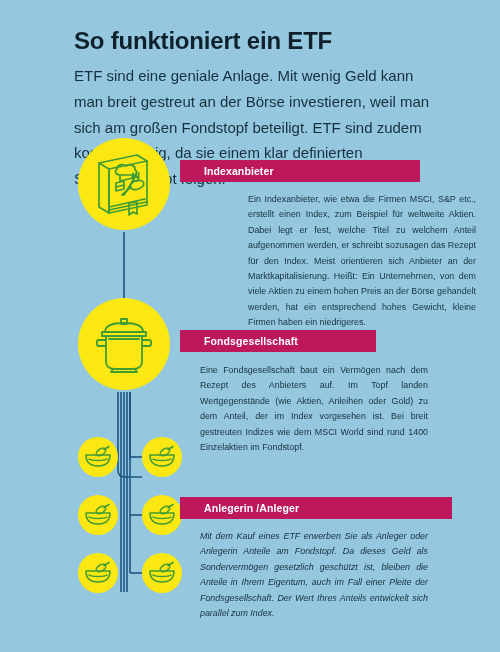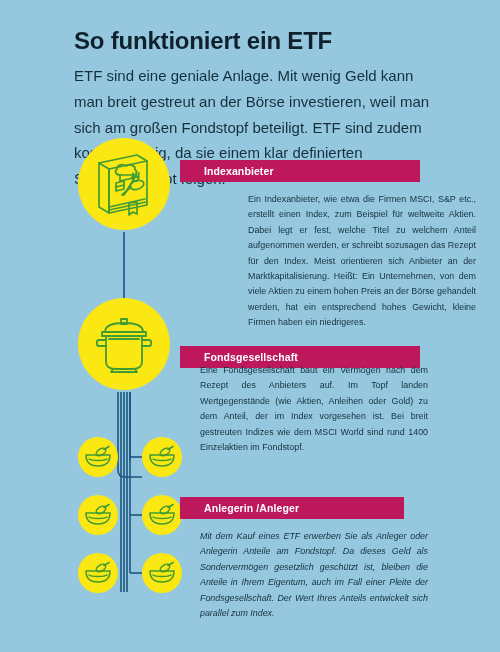--- a/index.html
+++ b/index.html
@@ -87,24 +87,24 @@
     font-size: 8.9px;
     line-height: 1.73;
     color: #14303f;
     text-align: justify;
   }
 
   
   #bar-1 { left: 180px; top: 160px; width: 240px; }
   #body-1 { left: 200px; top: 192px; width: 228px; margin-left: 48px; }
 
-  #bar-2 { left: 180px; top: 346px; width: 240px; }
+  #bar-2 { left: 180px; top: 330px; width: 196px; }
   #body-2 { left: 200px; top: 363px; width: 228px; }
 
-  #bar-3 { left: 180px; top: 497px; width: 224px; }
+  #bar-3 { left: 180px; top: 497px; width: 272px; }
   #body-3 { left: 200px; top: 529px; width: 228px; font-style: italic; }
 
   #circle-book { left: 78px; top: 138px; }
   #circle-pot  { left: 78px; top: 298px; }
 
   .bowl-c { }
 </style>
 </head>
 <body>
 

